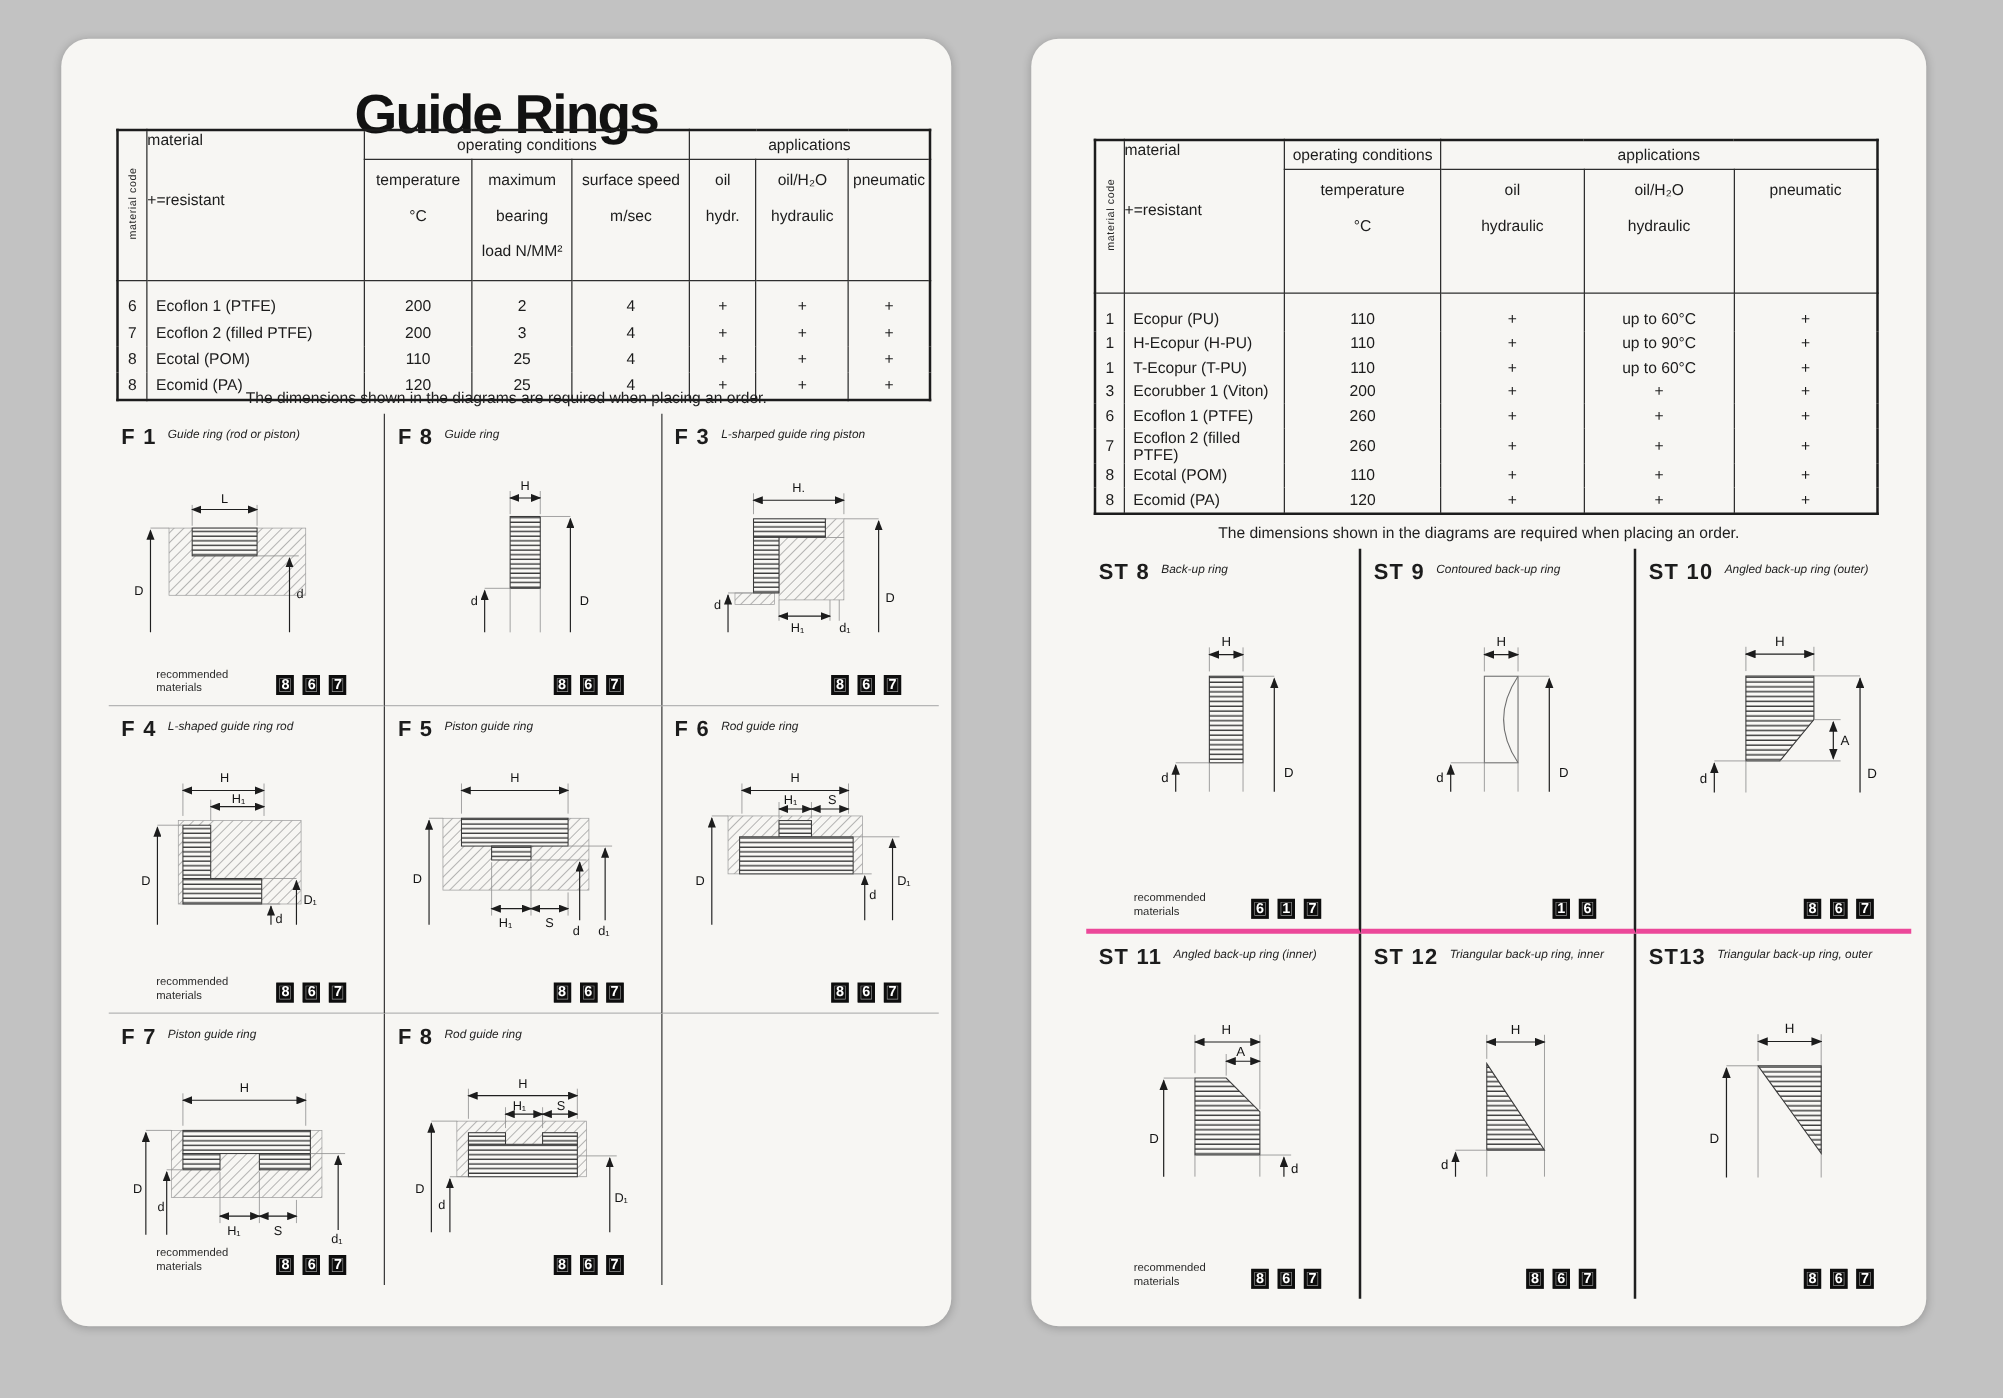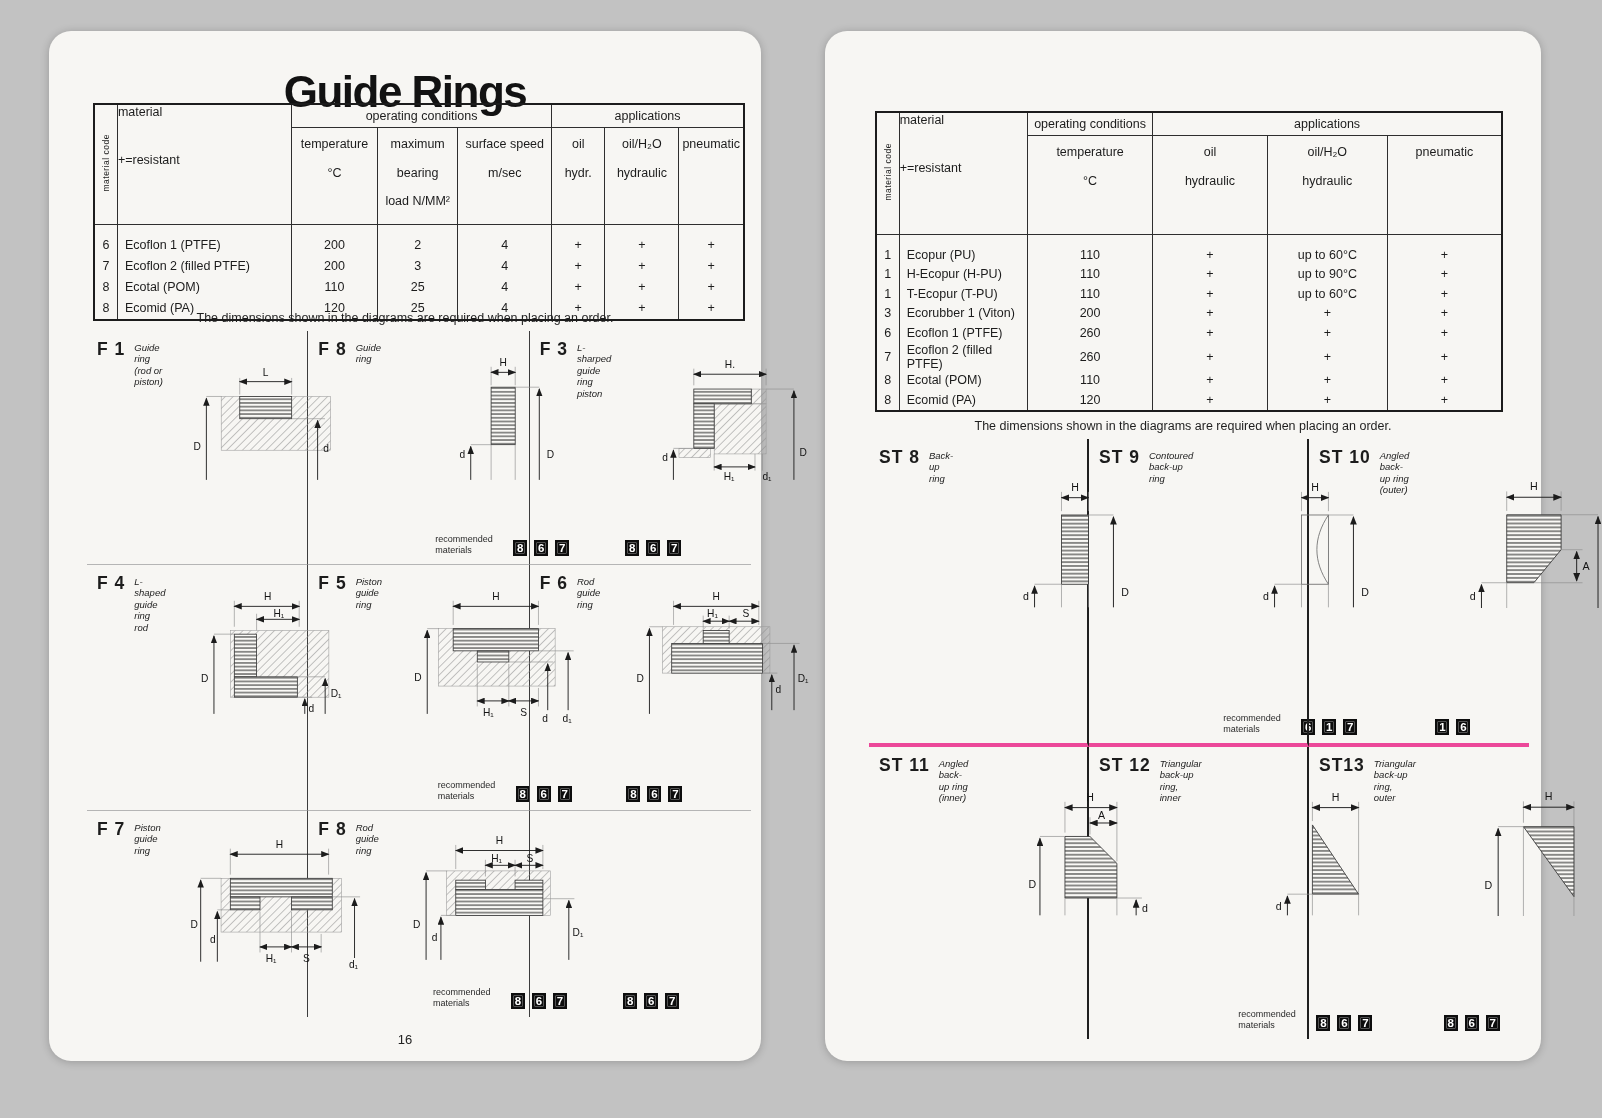--- a/index.html
+++ b/index.html
@@ -40,21 +40,21 @@
   #pageR tbody td{height:19.5px;}
   .mtable tbody td:nth-child(2){text-align:left;padding-left:7px;}
   .mtable tbody tr:first-child td{padding-top:10px;}
   .note{position:absolute;left:0;width:100%;text-align:center;font-size:12.5px;color:#1e1e1e;}
   #pageL .note{top:280px;}
   #pageR .note{top:388px;}
   
   .dgrid{position:absolute;display:grid;grid-template-columns:1fr 1fr 1fr;}
   #gridL{left:38px;top:300px;width:664px;height:686px;grid-template-rows:234px 246px 1fr;}
   #gridR{left:44px;top:408px;width:660px;height:600px;grid-template-rows:308px 1fr;}
-  .cell{position:relative;display:flex;flex-direction:row;padding:8px 6px 6px 10px;min-width:0;gap:20px;}
+  .cell{position:relative;display:flex;flex-direction:column;padding:8px 6px 6px 10px;min-width:0;}
   #gridL .cc1,#gridL .cc2{border-right:1.5px solid #3c3c3c;}
   #gridL .rr1,#gridL .rr2{border-bottom:1px solid #b5b5b5;}
   #gridR .cc1,#gridR .cc2{border-right:2.5px solid #1f1f1f;}
   #gridR .rr1{border-bottom:4px solid #ec4899;}
   .cell-head{display:flex;gap:9px;align-items:flex-start;min-height:26px;}
   .dcode{font-weight:bold;font-size:17.5px;letter-spacing:1px;white-space:nowrap;}
   .dname{font-size:9.5px;line-height:1.2;padding-top:3px;max-width:140px;color:#222;font-style:italic;}
   svg.diag{width:100%;flex:0 0 auto;}
   #gridL svg.diag{height:152px;}
   #gridR svg.diag{height:186px;}
@@ -478,21 +478,20 @@
             <span class="badge">8</span>
             <span class="badge">6</span>
             <span class="badge">7</span>
           </span>
         </div>
     </div>
 
     <div class="cell"></div>
   </div>
 
-  <div class="pageno">16</div>
 </div>
 
 <div class="page" id="pageR">
 
   <div class="twrap">
     <table class="mtable">
       <colgroup>
         <col style="width:3.7%">
           <col style="width:20.5%">
           <col style="width:20%">

